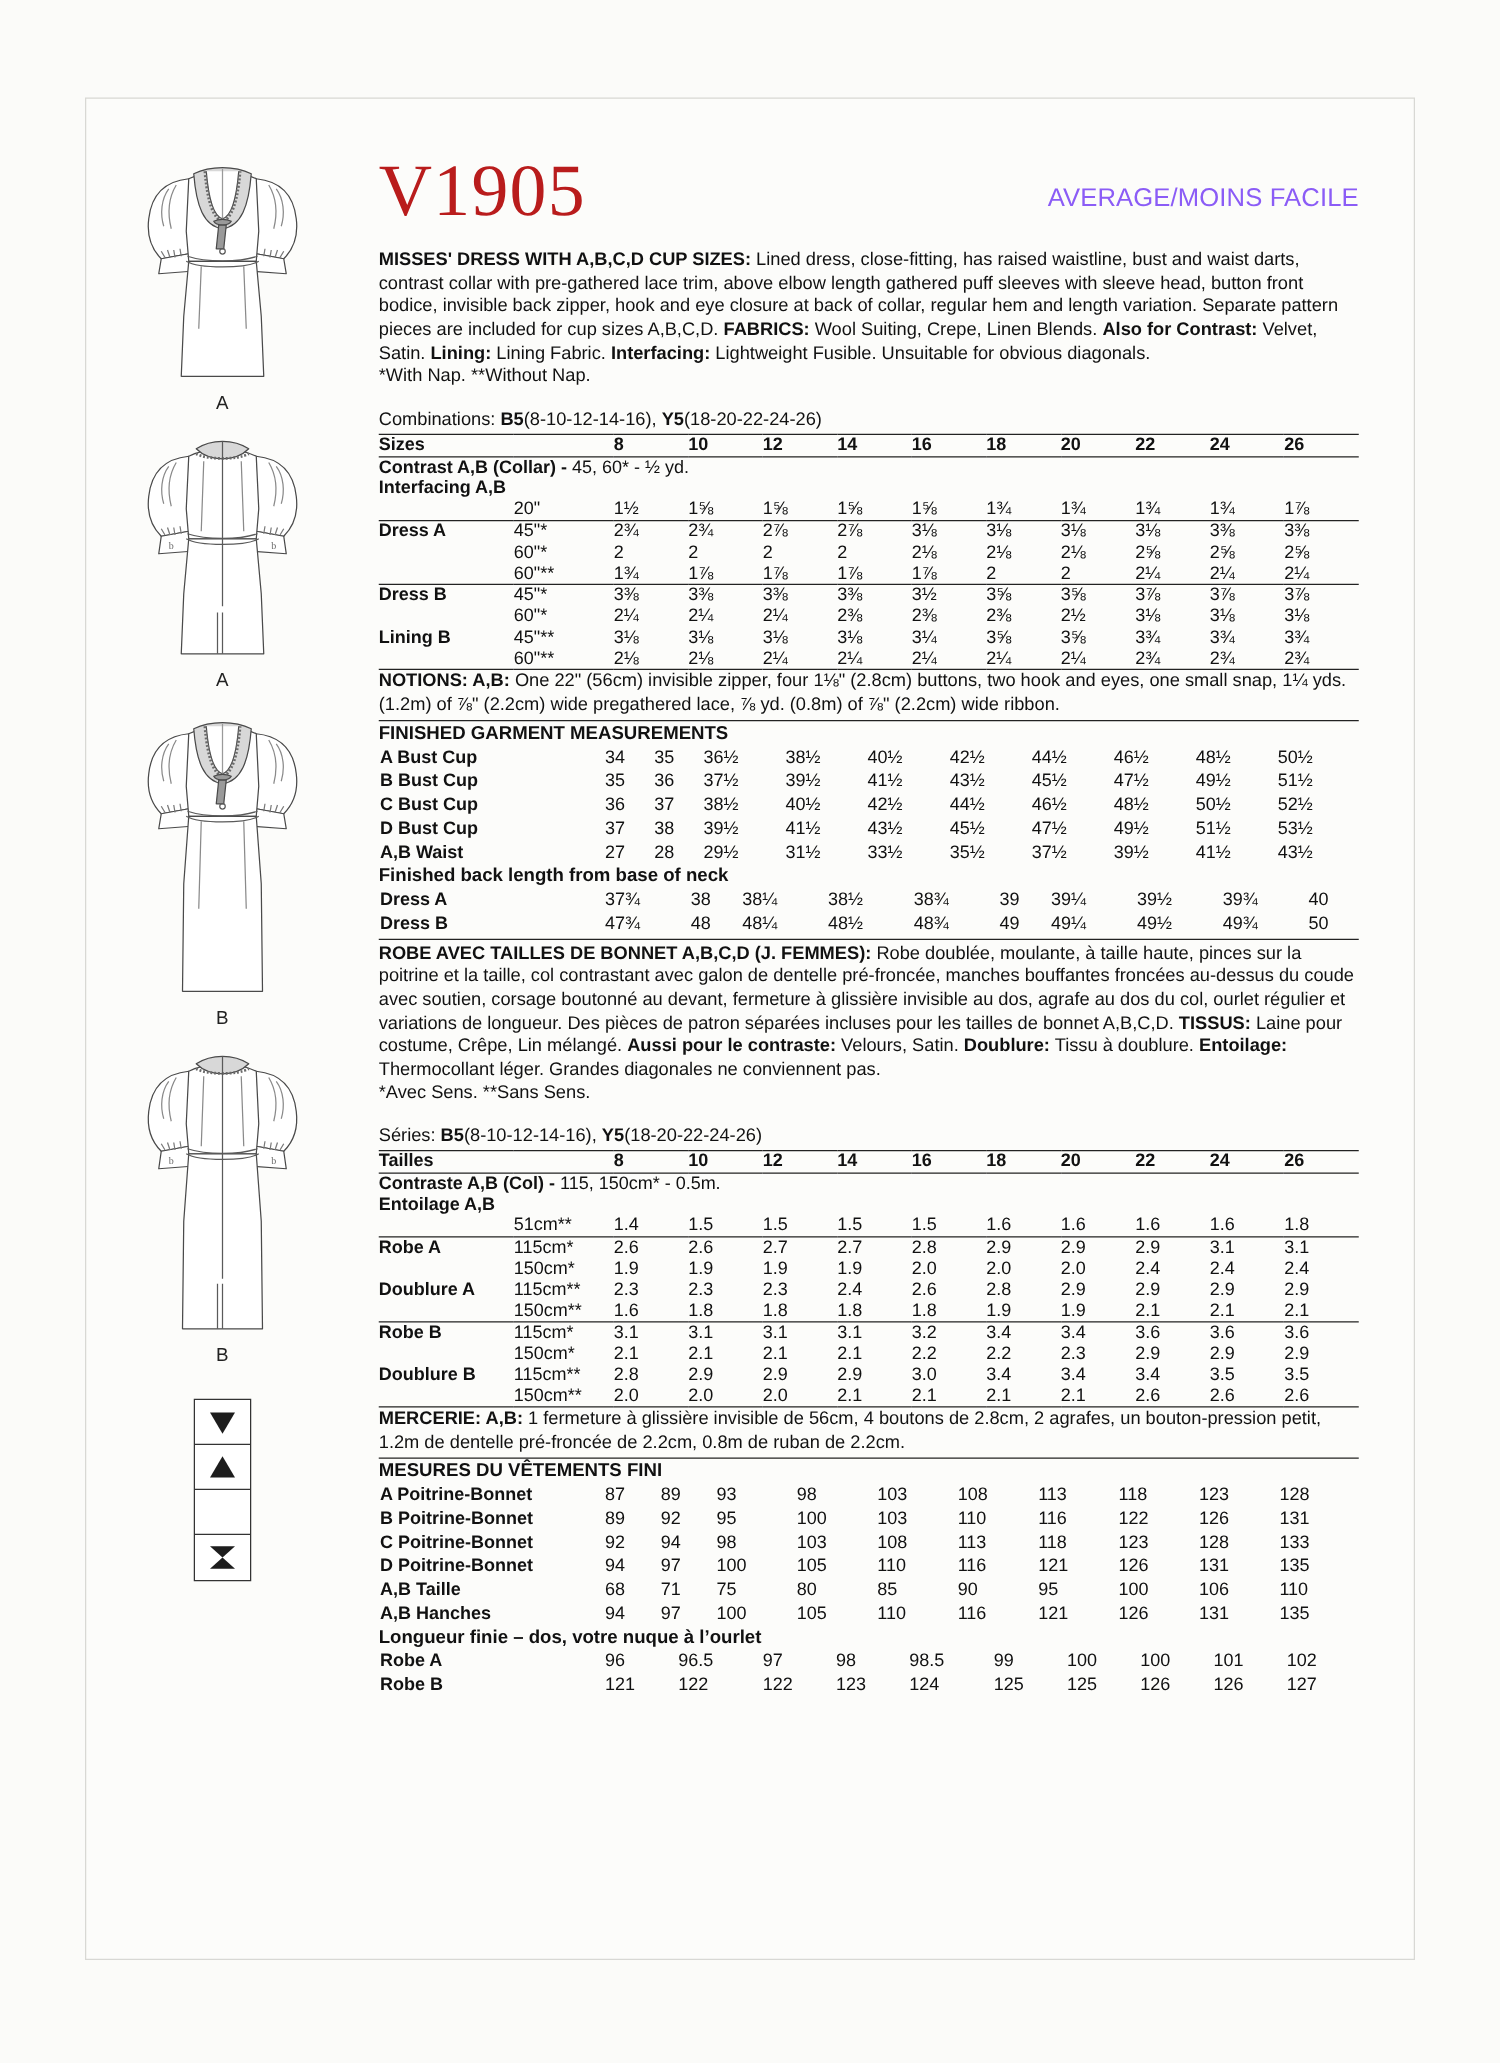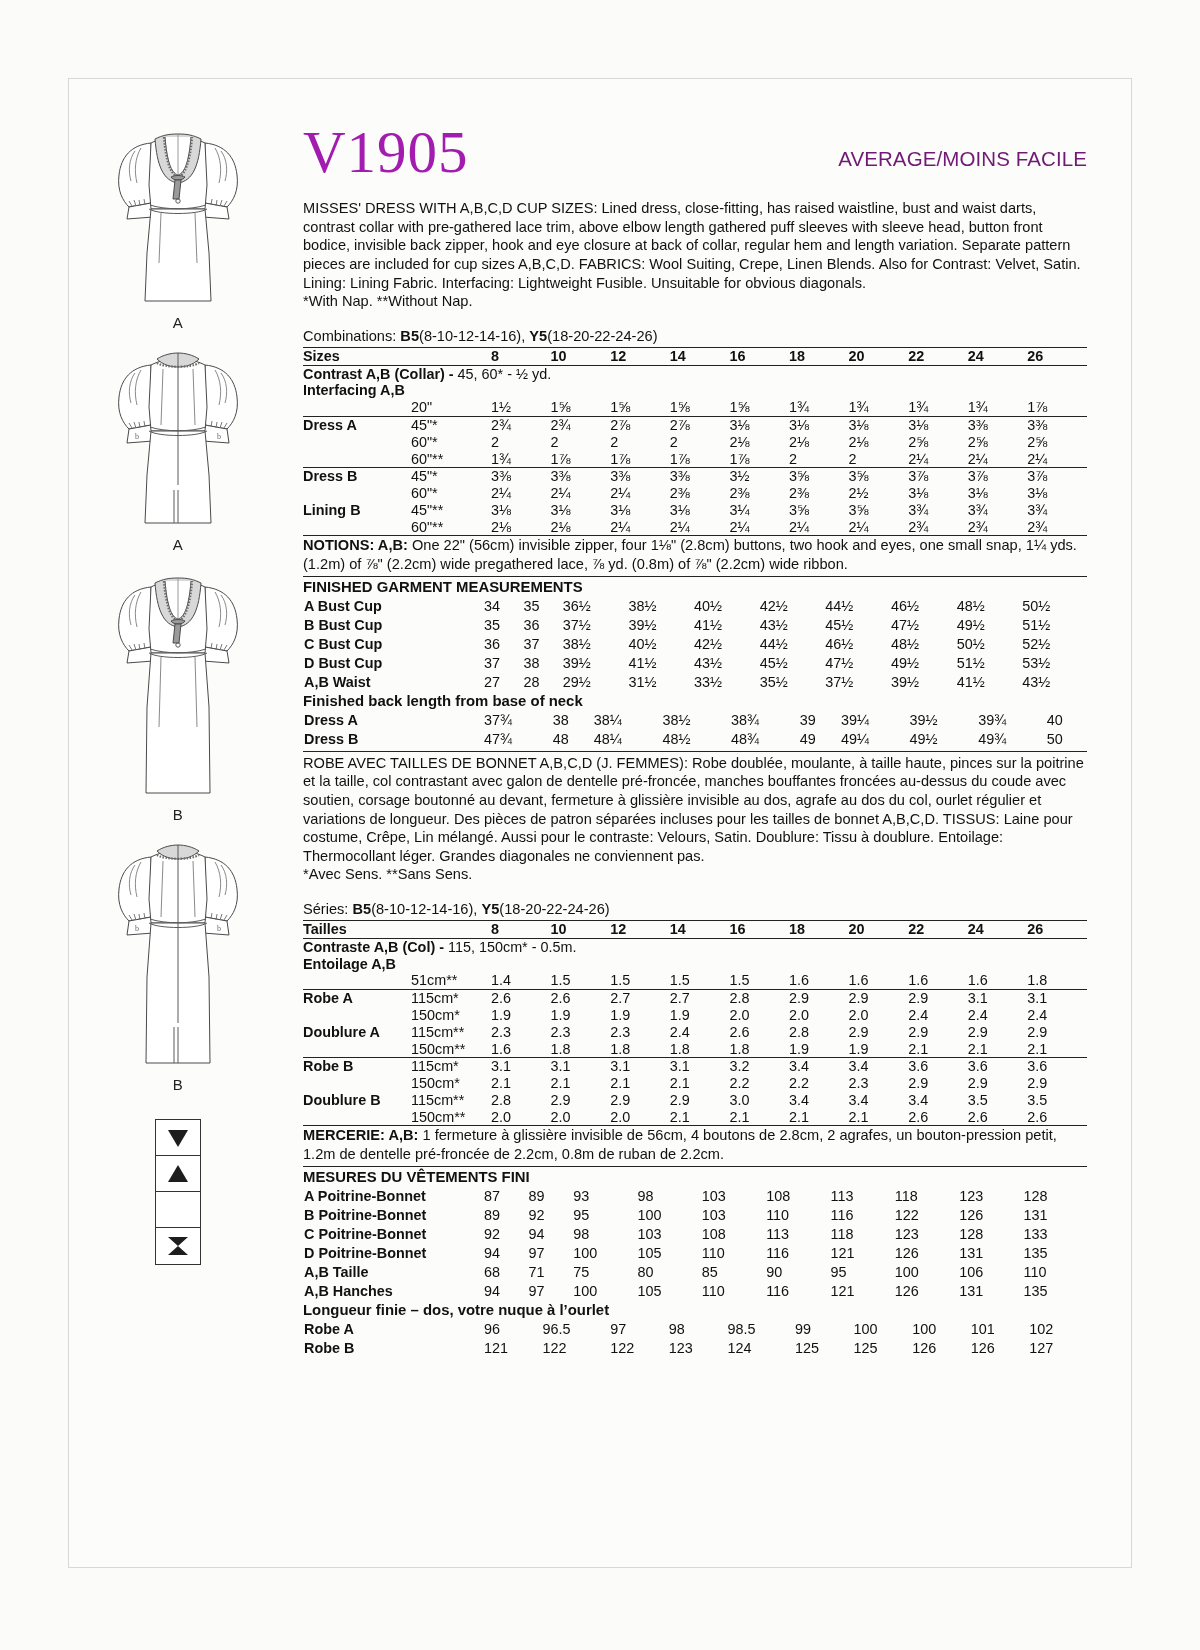--- a/index.html
+++ b/index.html
@@ -37,29 +37,29 @@
   #keybox { margin-top:22px; width:46px; border:1.6px solid #333; background:#fff; }
   #keybox .cell { height:36px; border-bottom:1.6px solid #333; display:flex; align-items:center; justify-content:center; }
   #keybox .cell:last-child { border-bottom:none; }
 
   
   #main { flex:1; padding:46px 44px 0 16px; }
 
   #titlerow { display:flex; align-items:flex-end; justify-content:space-between; }
   #pattern-no {
     font-family:"Liberation Serif", serif;
-    font-size:59px; line-height:.92; letter-spacing:1px; color:#a21caf;
+    font-size:59px; line-height:.92; letter-spacing:1px; color:#b91c1c;
     font-weight:400;
   }
   #difficulty {
-    font-size:20.5px; letter-spacing:.1px; color:#701a75; padding-bottom:8px;
+    font-size:20.5px; letter-spacing:.1px; color:#8b5cf6; padding-bottom:8px;
   }
 
   .desc { font-size:14.6px; line-height:1.275; margin-top:20px; }
-  .desc b { font-weight:normal; }
+  .desc b { font-weight:bold; }
   .nap { font-size:14.6px; line-height:1.275; }
 
   .combi { font-size:14.6px; margin-top:17px; margin-bottom:3px; }
   .combi b { font-weight:bold; }
 
   table.sz { border-collapse:collapse; width:100%; font-size:14.4px; }
   table.sz td { padding:0 0 0 0; line-height:1.165; vertical-align:bottom; white-space:nowrap; }
   table.sz td.lab { font-weight:bold; width:108px; }
   table.sz td.sub { width:80px; }
   table.sz td.num { text-align:left; }

